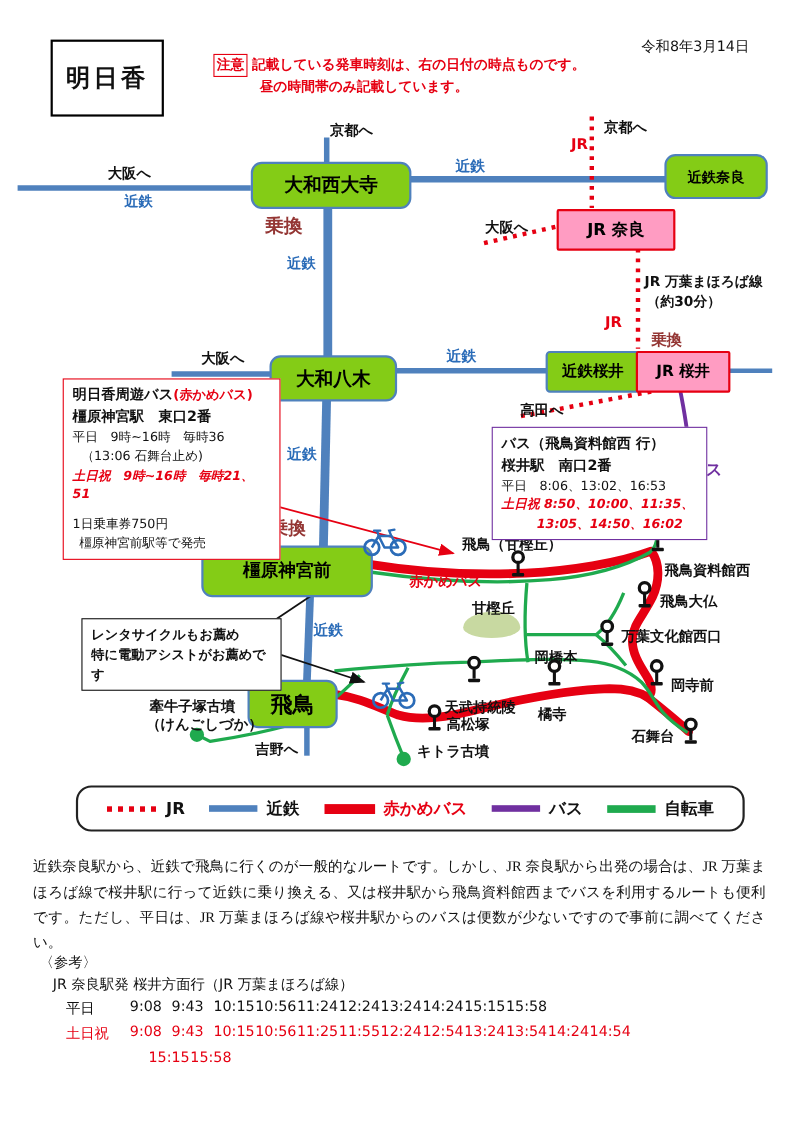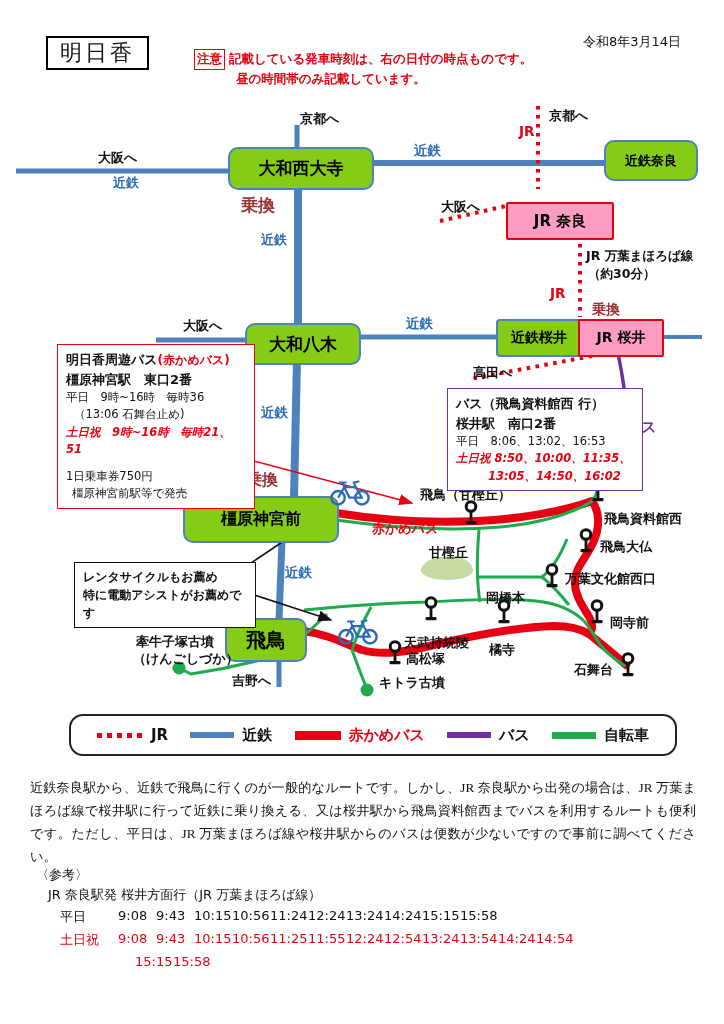--- a/index.html
+++ b/index.html
@@ -1,20 +1,20 @@
 <!DOCTYPE html>
 <html><head>
 <meta charset="utf-8">
 <style>
   html,body{margin:0;padding:0;background:#fff;}
   .page{position:relative;width:724px;height:1024px;background:#fff;overflow:hidden;
         font-family:"DejaVu Sans","Liberation Sans",sans-serif;color:#111;}
   
-  .title-box{position:absolute;left:46px;top:36px;border:2.5px solid #000;padding:0 12px;
-             font-size:22px;font-weight:normal;letter-spacing:3px;background:#fff;}
+  .title-box{position:absolute;left:46px;top:36px;border:2.5px solid #000;padding:18px 12px;
+             font-size:22px;font-weight:bold;letter-spacing:3px;background:#fff;}
   .notice{position:absolute;left:194px;top:49px;font-size:12.5px;font-weight:bold;color:#e60012;line-height:1.5;}
   .notice-tag{display:inline-block;border:1.2px solid #e60012;padding:0 2px;margin-right:4px;}
   .date{position:absolute;left:583px;top:33px;font-size:13px;}
   
   .lbl{position:absolute;font-size:13px;font-weight:bold;white-space:nowrap;z-index:3;}
   .blue{color:#2b6cb8;}
   .red{color:#e60012;}
   .darkred{color:#943634;}
   .purple{color:#7030a0;}
   
@@ -136,21 +136,21 @@
 
     <path d="M239 457 L412 503" stroke="#e60012" stroke-width="1.6" marker-end="url(#arrR)"></path>
     <path d="M236 573 L327 512" stroke="#111" stroke-width="1.6" marker-end="url(#arrB)"></path>
     <path d="M236 589 L331 620" stroke="#111" stroke-width="1.6" marker-end="url(#arrB)"></path>
   </svg>
 
   <div class="hill"></div>
 
   <div class="station st-blue" style="left:228px;top:147px;width:142px;height:39px;font-size:17px;">大和西大寺</div>
   <div class="station st-blue" style="left:604px;top:140px;width:90px;height:37px;font-size:13px;">近鉄奈良</div>
-  <div class="station st-pink" style="left:506px;top:202px;width:104px;height:34px;font-size:15px;text-align:center;">JR 奈良</div>
+  <div class="station st-pink" style="left:506px;top:190px;width:104px;height:34px;font-size:15px;text-align:center;">JR 奈良</div>
   <div class="station st-blue" style="left:245px;top:323px;width:112px;height:38px;font-size:17px;">大和八木</div>
   <div class="station st-blue" style="left:496px;top:319px;width:82px;height:34px;font-size:14px;border-width:2px;border-radius:4px;">近鉄桜井</div>
   <div class="station st-blue" style="left:183px;top:496px;width:152px;height:43px;font-size:16px;">橿原神宮前</div>
   <div class="station st-pink" style="left:578px;top:319px;width:82px;height:34px;font-size:14px;">JR 桜井</div>
   <div class="station st-blue" style="left:225px;top:618px;width:78px;height:40px;font-size:20px;">飛鳥</div>
 
   <div class="lbl" style="left:300px;top:110px;">京都へ</div>
   <div class="lbl" style="left:98px;top:149px;">大阪へ</div>
   <div class="lbl blue" style="left:113px;top:174px;">近鉄</div>
   <div class="lbl blue" style="left:414px;top:142px;font-size:13.5px;">近鉄</div>

